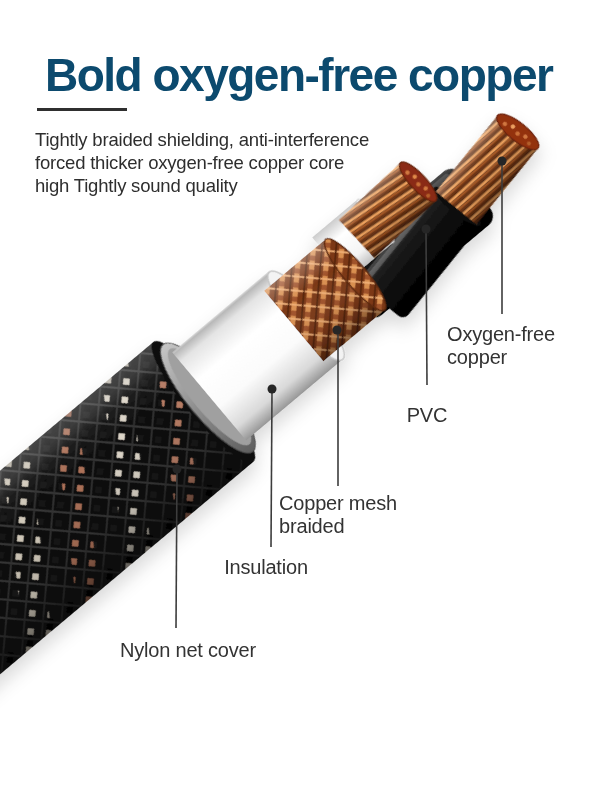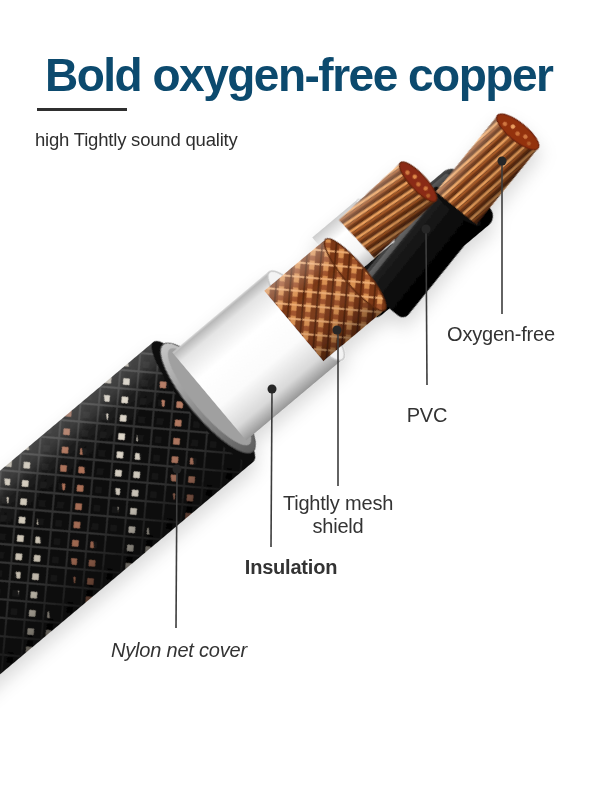--- a/index.html
+++ b/index.html
@@ -16,21 +16,21 @@
   .title-underline{
     position:absolute;left:37px;top:108px;width:90px;height:3px;background:#2f2f2f;
   }
   .description{
     position:absolute;left:35px;top:128px;
     font-size:18.5px;line-height:23px;letter-spacing:-0.2px;
     color:#2e2e2e;white-space:nowrap;
   }
   .callout-label{
     position:absolute;transform:translateX(-50%);
-    text-align:center;font-size:20px;line-height:23px;
+    font-size:20px;line-height:23px;
     color:#333333;letter-spacing:-0.2px;white-space:nowrap;
   }
 </style>
 </head>
 <body>
 
 <div id="stage">
 
   <svg id="cable-svg" width="600" height="808" viewBox="0 0 600 808">
     <defs>
@@ -195,37 +195,40 @@
       <circle cx="337" cy="330" r="4.5"></circle>
       <circle cx="272" cy="389" r="4.5"></circle>
       <circle cx="177" cy="469" r="4.5"></circle>
     </g>
   </svg>
 
   <div class="page-title">Bold oxygen-free copper</div>
   <div class="title-underline"></div>
 
   <div class="description">
+    <div>Tightly braided shielding, anti-interference</div>
+    <div>forced thicker oxygen-free copper core</div>
     <div>high Tightly sound quality</div>
   </div>
 
   <div class="callout-label" style="left:501px;top:323px;">
     <div>Oxygen-free</div>
+    <div>copper</div>
   </div>
 
   <div class="callout-label" style="left:427px;top:404px;">
     <div>PVC</div>
   </div>
 
   <div class="callout-label" style="left:338px;top:492px;">
-    <div>Tightly mesh</div>
-    <div>shield</div>
-  </div>
-
-  <div class="callout-label" style="left:291px;top:556px;font-weight:bold;">
+    <div>Copper mesh</div>
+    <div>braided</div>
+  </div>
+
+  <div class="callout-label" style="left:266px;top:556px;">
     <div>Insulation</div>
   </div>
 
-  <div class="callout-label" style="left:179px;top:639px;font-style:italic;">
+  <div class="callout-label" style="left:188px;top:639px;">
     <div>Nylon net cover</div>
   </div>
 
 </div>
 
 </body></html>

